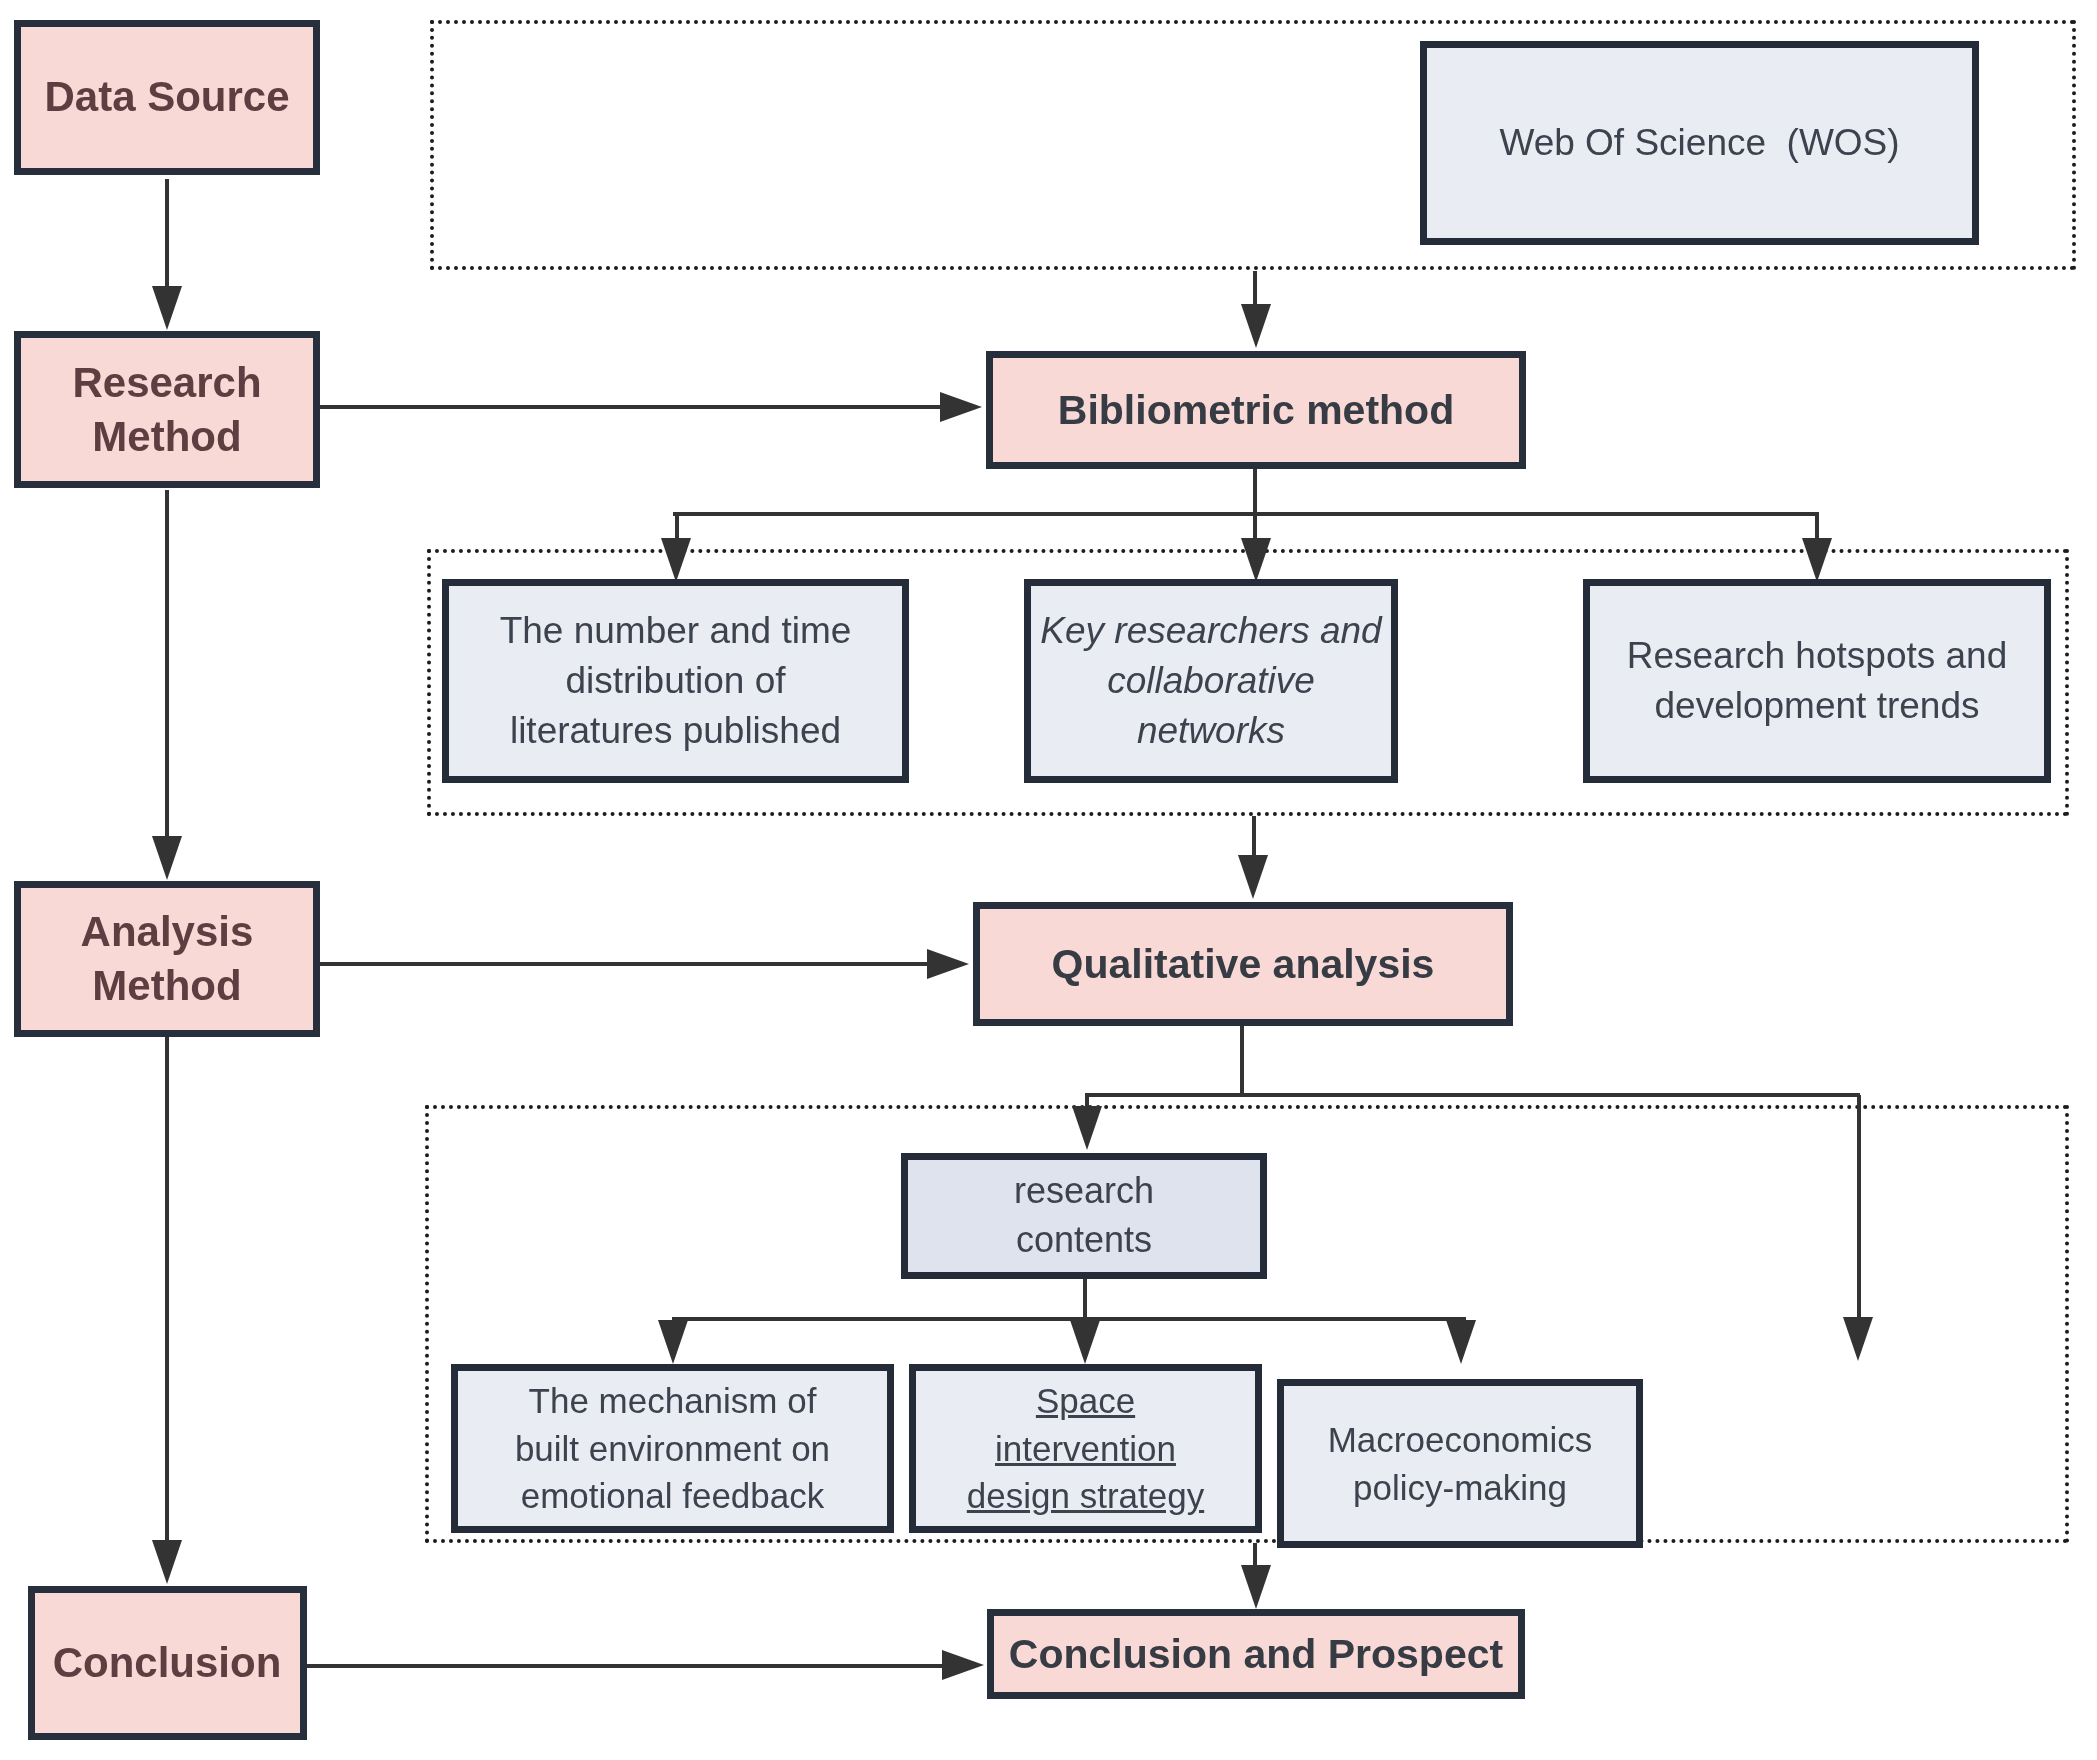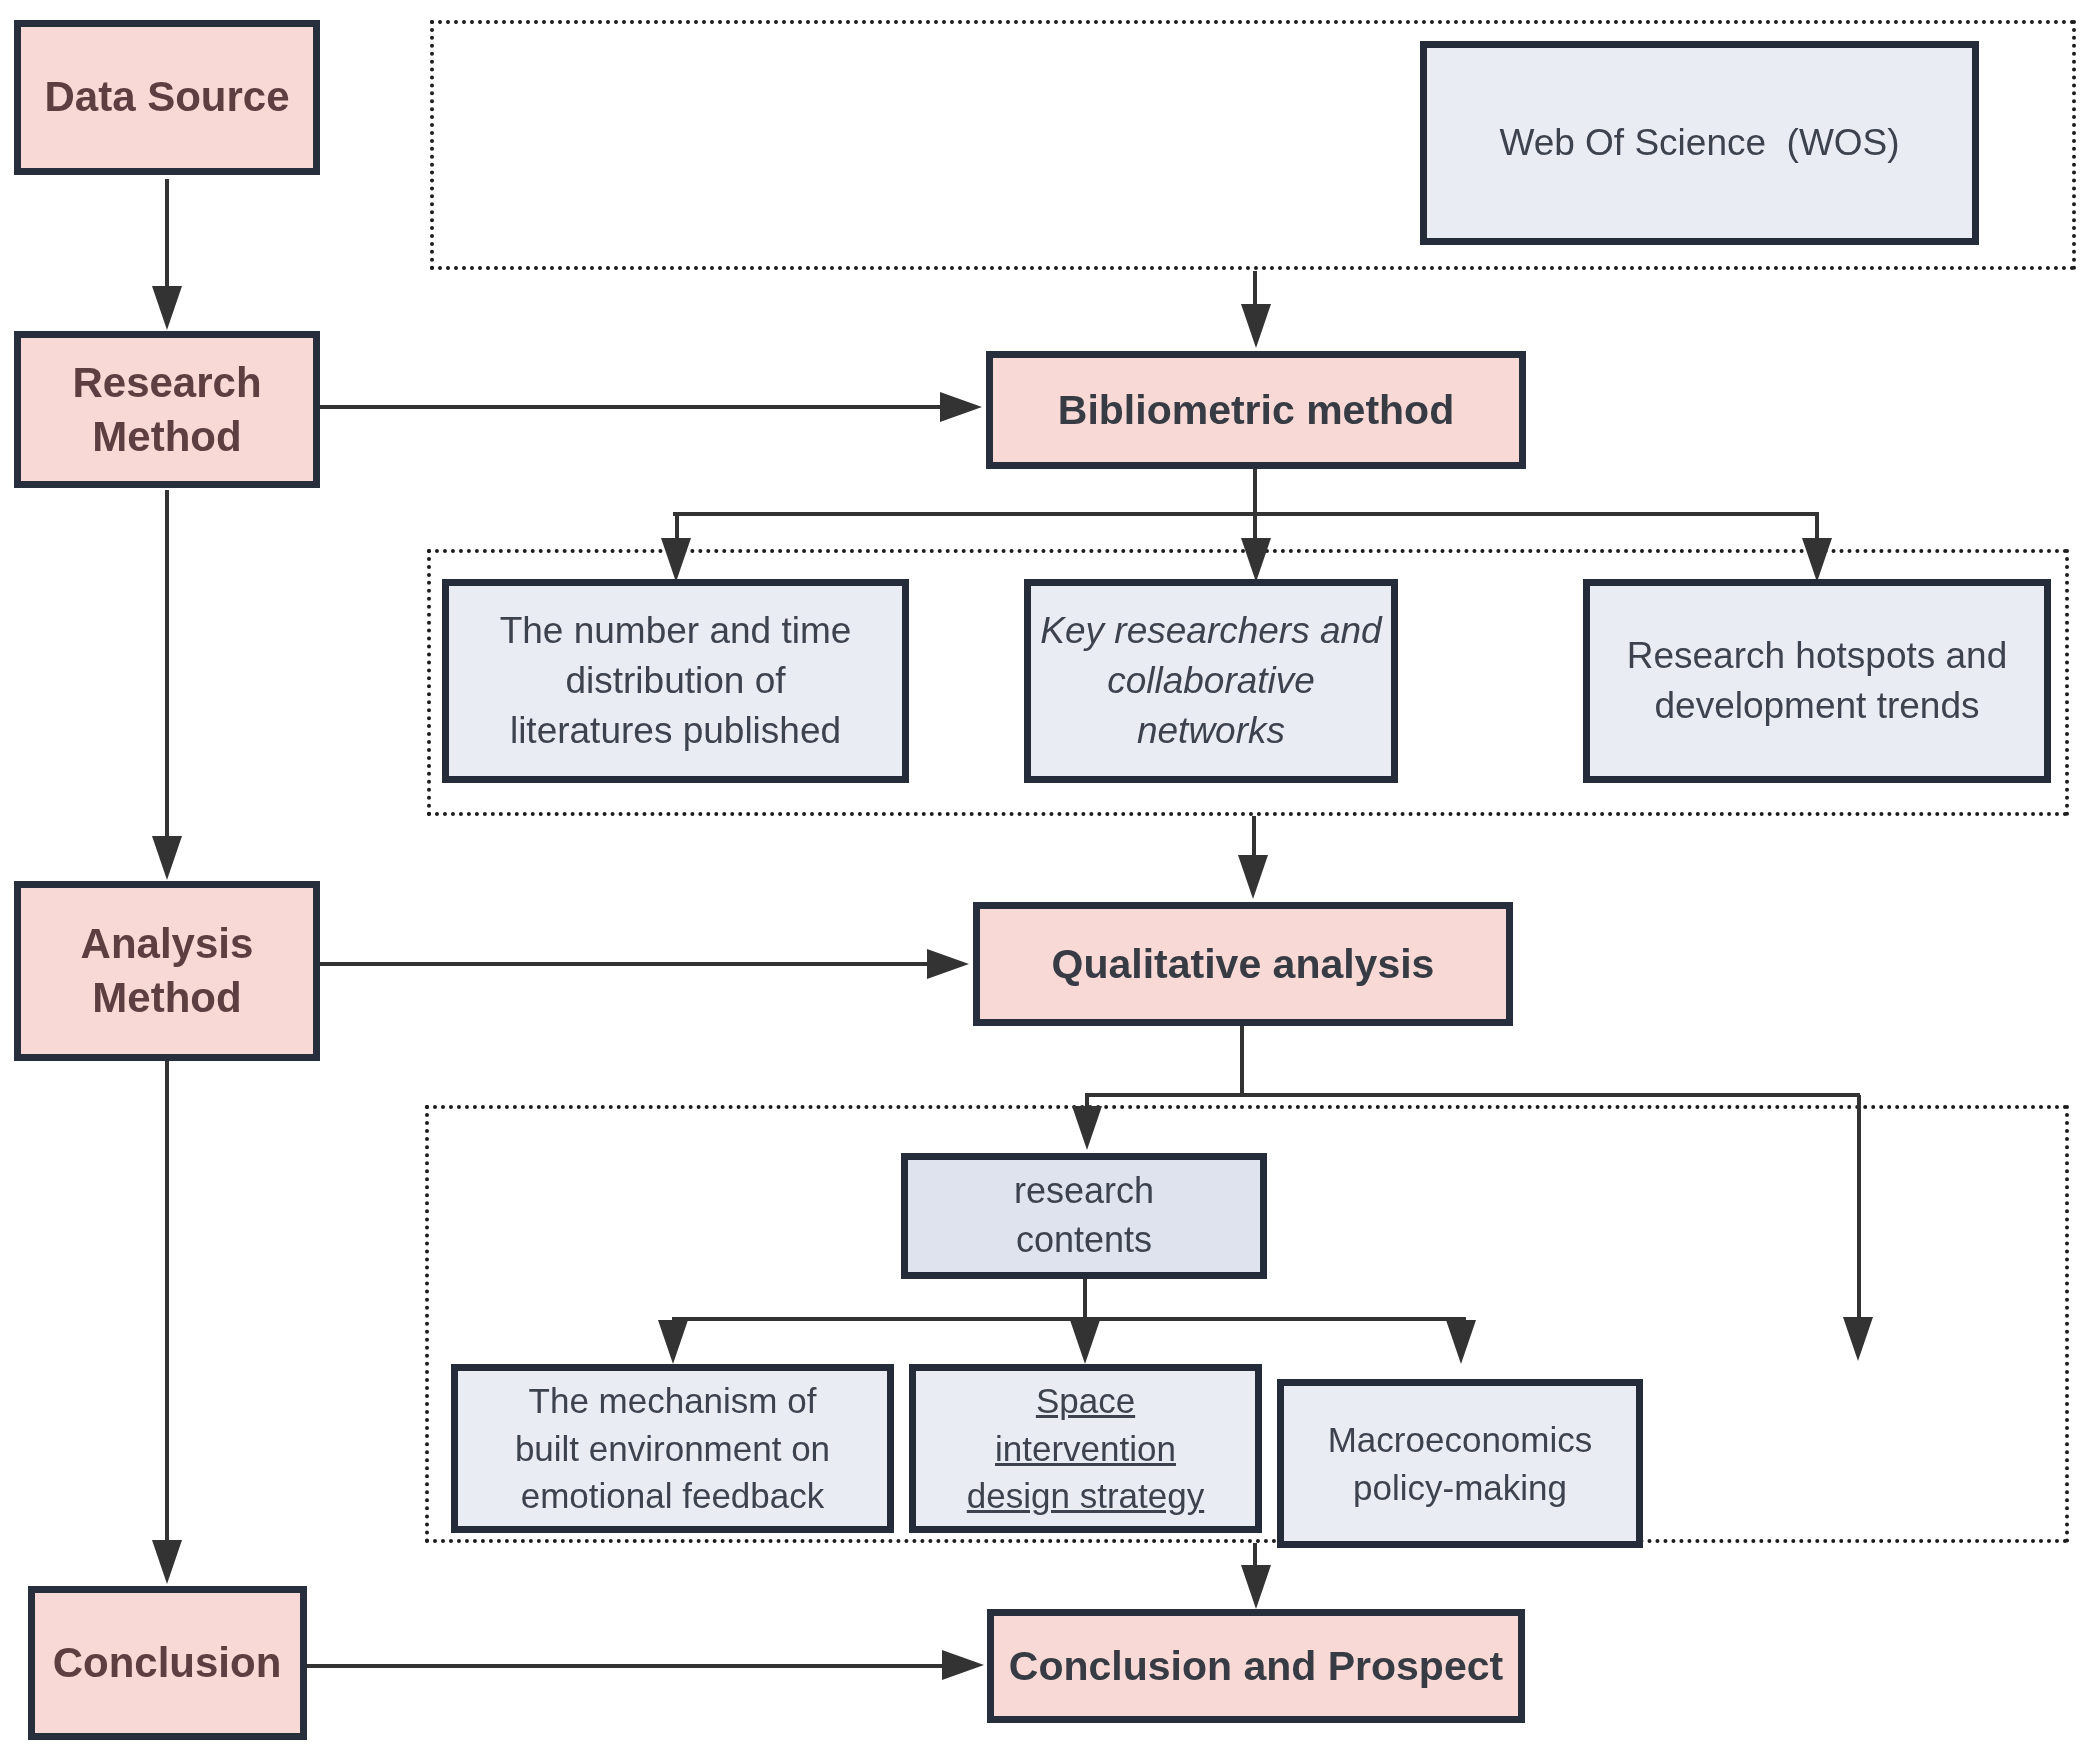--- a/index.html
+++ b/index.html
@@ -122,29 +122,29 @@
 
   <div class="vline" style="left:1253px;top:1543px;height:23.5px;"></div>
   <div class="head-down" style="left:1241px;top:1565px;"></div>
 
   <div class="hline" style="left:306px;top:1664px;width:637px;"></div>
   <div class="head-right" style="left:942px;top:1650px;"></div>
 
   <div class="node stage" style="left:14px;top:19.6px;width:306px;height:155px;"><span>Data Source</span></div>
   <div class="node stage" style="left:14px;top:331px;width:306px;height:157px;"><span>Research
 Method</span></div>
-  <div class="node stage" style="left:14px;top:881px;width:306px;height:180px;justify-content:center;"><span>Analysis
+  <div class="node stage" style="left:14px;top:881px;width:306px;height:156px;justify-content:center;"><span>Analysis
 Method</span></div>
   <div class="node stage" style="left:27.5px;top:1586px;width:279px;height:154px;"><span>Conclusion</span></div>
 
   <div class="node panel" style="left:1420px;top:41px;width:559px;height:204px;"><span>Web Of Science  (WOS)</span></div>
 
   <div class="node process" style="left:986px;top:351px;width:540px;height:118px;"><span>Bibliometric method</span></div>
   <div class="node process" style="left:973px;top:902px;width:540px;height:124px;"><span>Qualitative analysis</span></div>
-  <div class="node process" style="left:987px;top:1609px;width:538px;height:114px;align-items:center;"><span>Conclusion and Prospect</span></div>
+  <div class="node process" style="left:987px;top:1609px;width:538px;height:90px;align-items:center;"><span>Conclusion and Prospect</span></div>
 
   <div class="node panel" style="left:442px;top:579px;width:467px;height:204px;"><span>The number and time
 distribution of
 literatures published</span></div>
   <div class="node panel" style="left:1024px;top:579px;width:374px;height:204px;font-style:italic;"><span>Key researchers and
 collaborative
 networks</span></div>
   <div class="node panel" style="left:1583px;top:579px;width:468px;height:204px;"><span>Research hotspots and
 development trends</span></div>
 

